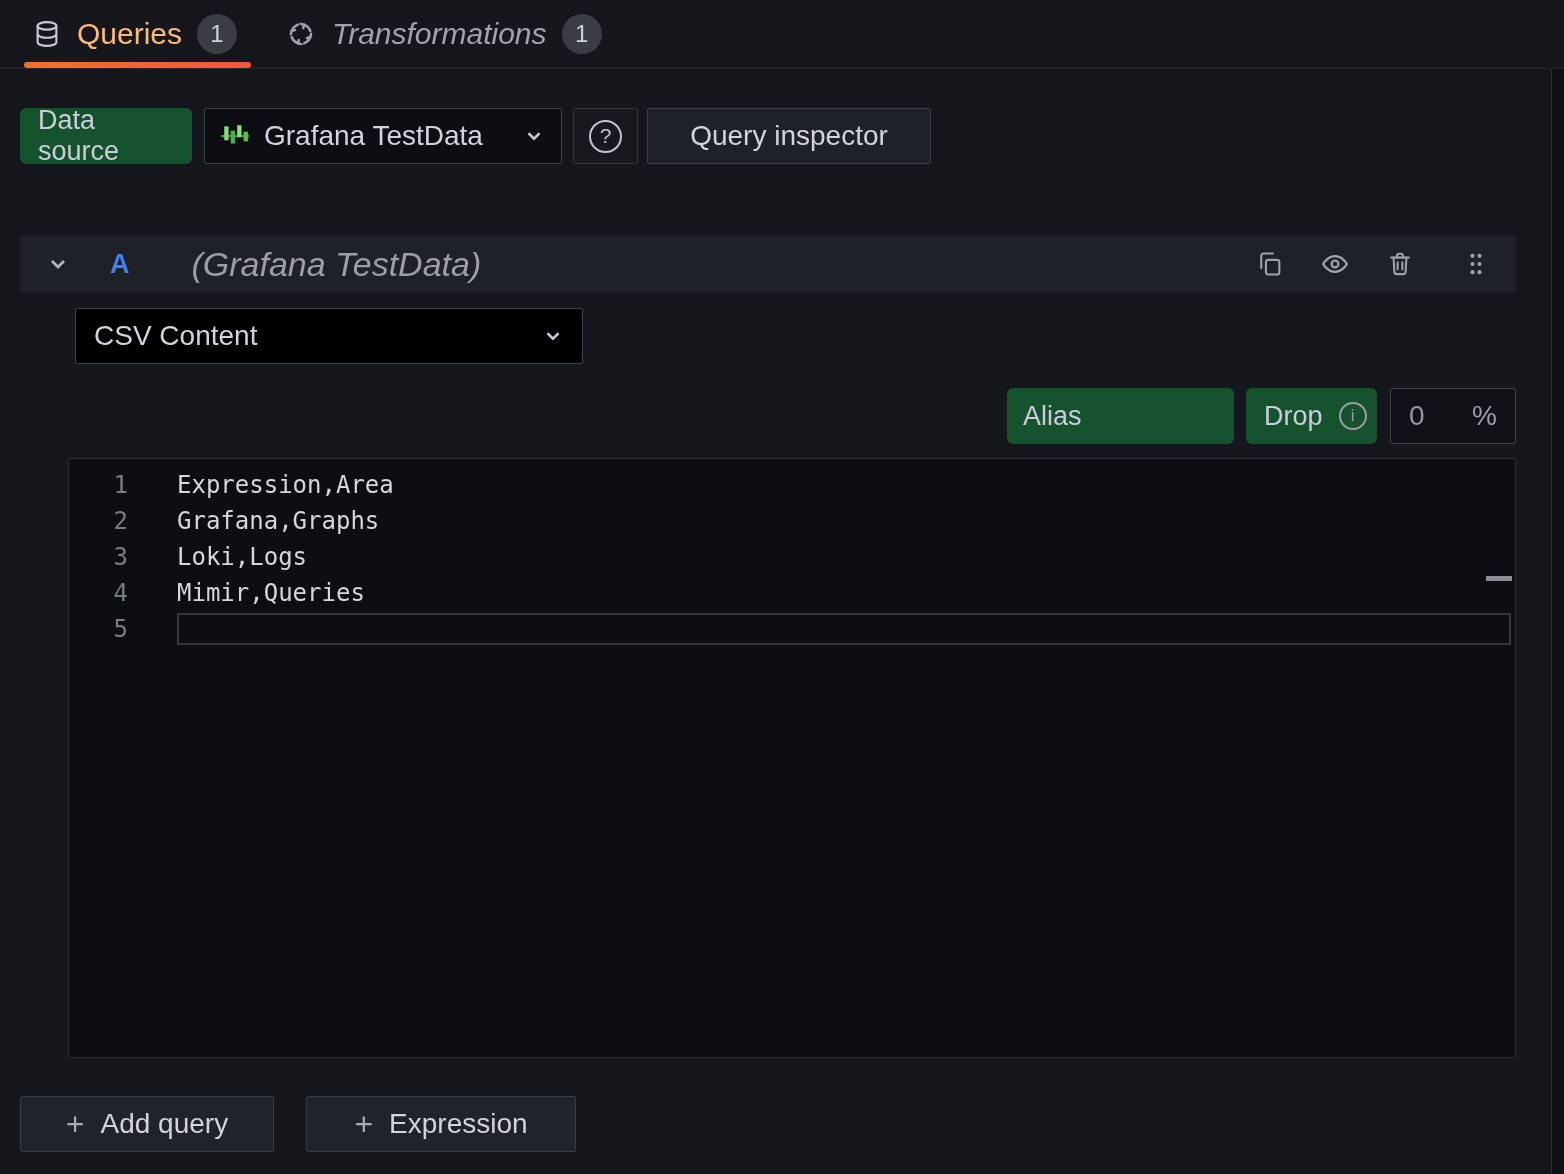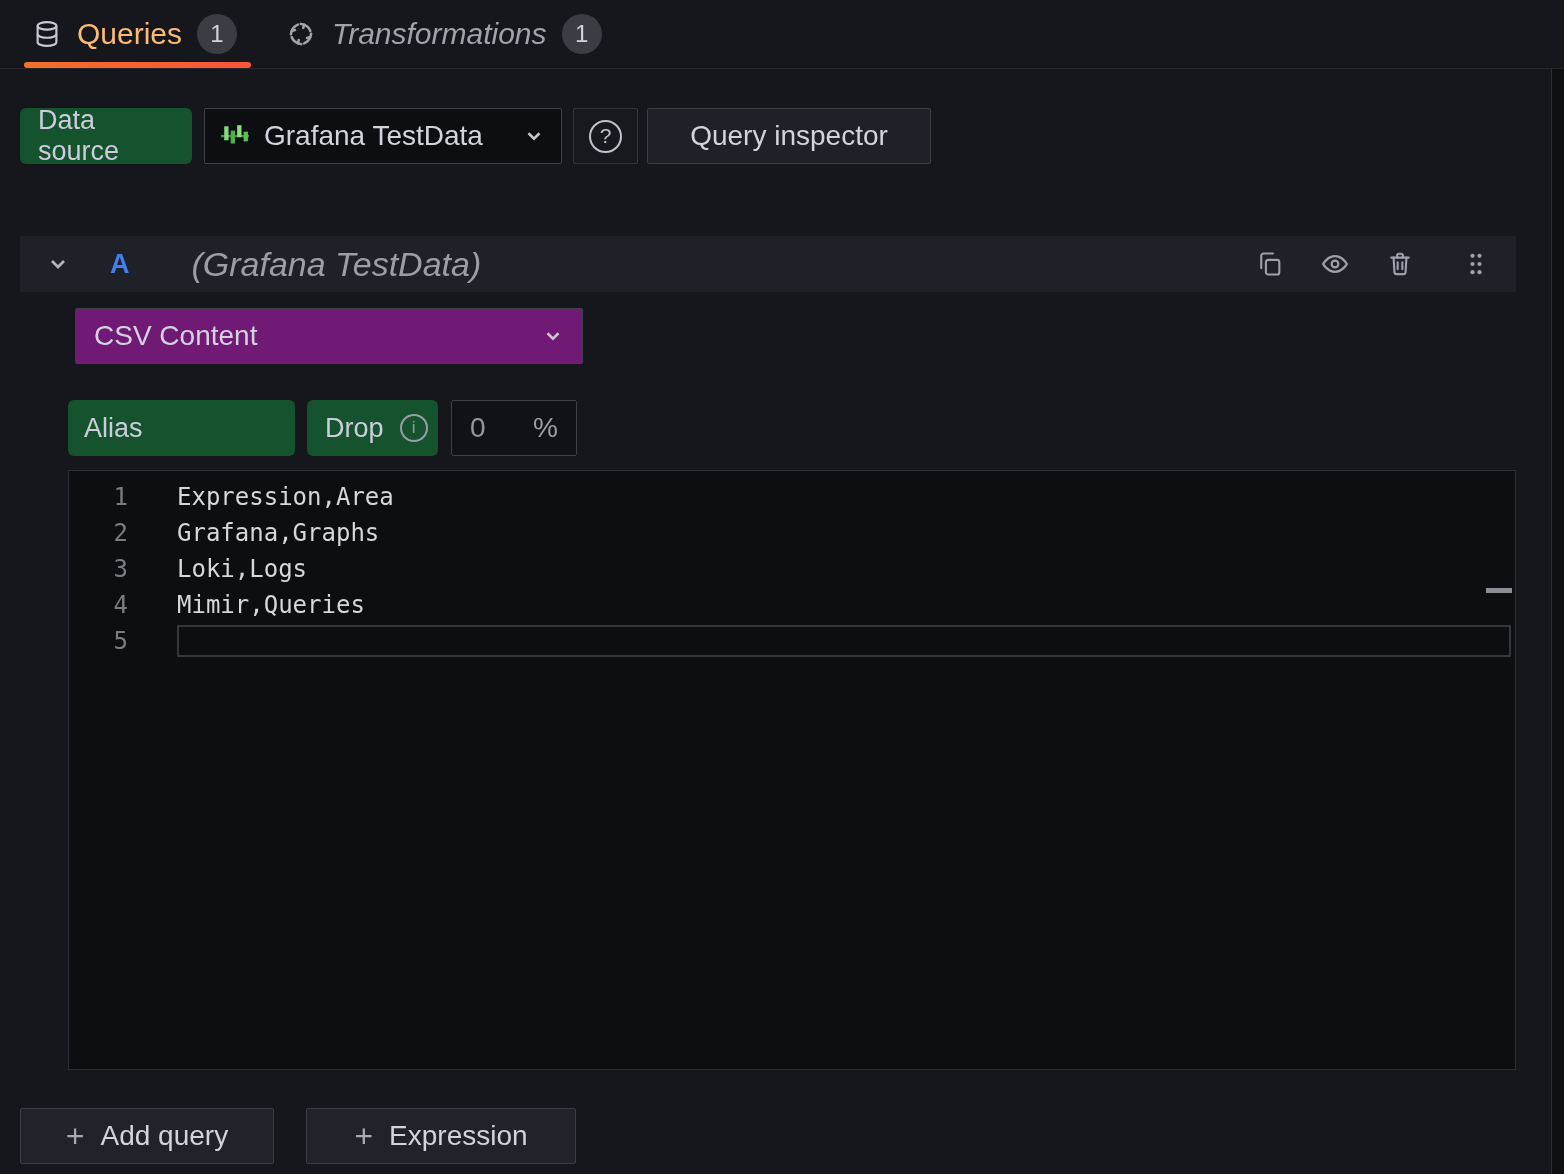--- a/index.html
+++ b/index.html
@@ -98,24 +98,24 @@
   .q-header .collapse { color:#b5b5bf; cursor:pointer; }
   .q-header .ref-id { margin-left:40px; color:#447ef0; font-size:27px; font-weight:700; cursor:pointer; }
   .q-header .ds-hint { margin-left:62px; color:#9d9da8; font-size:34px; font-style:italic; }
   .q-actions { margin-left:auto; display:flex; align-items:center; gap:36px; }
   .icon-btn { color:#9fa1ab; cursor:pointer; display:flex; }
   .icon-btn.grip { margin-left:12px; }
 
   .q-body { padding-left:48px; }
   .frow { display:flex; height:56px; }
   .row-scenario { margin-top:16px; }
-  .row-alias { margin-top:36px; }
+  .row-alias { margin-top:24px;justify-content:flex-end; }
   .field-label { width:227px; padding:0 16px; }
   .select, .text-input {
-    margin-left:7px; width:508px; background:#701a75;
+    margin-left:7px; width:508px; background:#000000;
     border:1px solid #3d4148; border-radius:2px;
     display:flex; align-items:center; padding:0 18px;
     font-size:28px; color:#d3d3de;
   }
   .select { cursor:pointer; }
   .select .sel-value { flex:1; }
   .drop-label { margin-left:12px; width:131px; justify-content:flex-start; gap:16px; padding:0 18px; }
   .drop-label .icon-btn { color:#9d9da8; }
   .pct-input {
     margin-left:13px; width:126px; background:#101217;

